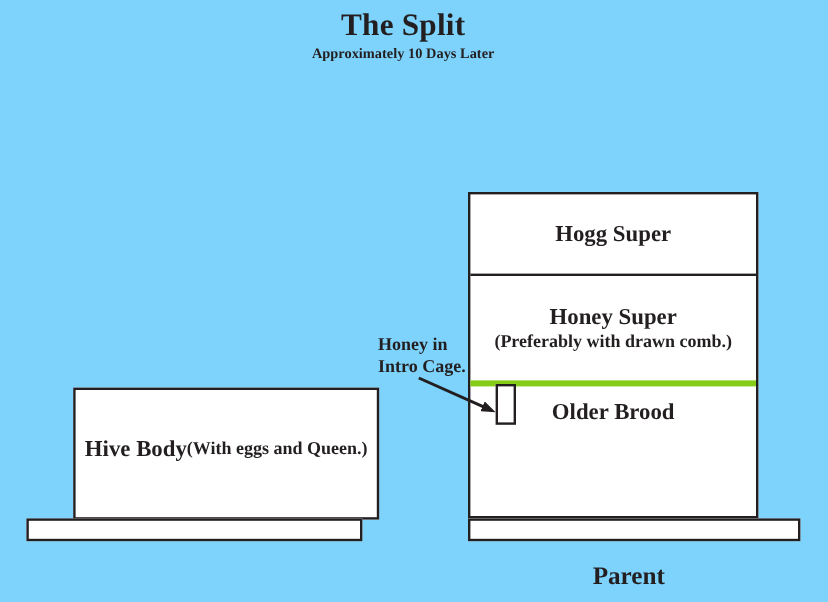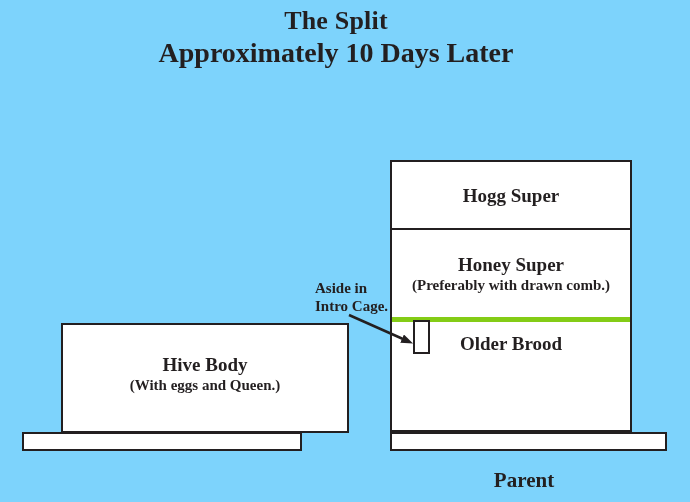--- a/index.html
+++ b/index.html
@@ -25,21 +25,21 @@
     font-size: 26px;
     font-weight: 700;
     letter-spacing: 0.2px;
   }
   .subtitle {
     position: absolute;
     top: 37px;
     left: 0;
     width: 672px;
     text-align: center;
-    font-size: 28px;
+    font-size: 12px;
     font-weight: 700;
   }
   .hivebox {
     position: absolute;
     box-sizing: border-box;
     border: 2px solid #231f20;
     background: #ffffff;
   }
   .box-title {
     font-size: 19px;
@@ -48,22 +48,22 @@
     text-align: left;
   }
   .box-sub {
     font-size: 15px;
     font-weight: 700;
     line-height: 19px;
     text-align: center;
   }
   
   .hive-body {
-    left: 61px; top: 323px; width: 288px; height: 110px;
-    display: flex; flex-direction: column;
+    left: 61px; top: 323px; width: 255px; height: 110px;
+    display: flex; flex-direction: row;
     align-items: center; justify-content: center;
     padding-bottom: 8px;
   }
   .left-base {
     left: 22px; top: 432px; width: 280px; height: 19px;
   }
   .stack-label {
     position: absolute;
     text-align: center;
     font-size: 21px;
@@ -134,21 +134,21 @@
     </div>
     <div class="section sec-older">
       <div class="box-title">Older Brood</div>
     </div>
   </div>
   <div class="hivebox right-base"></div>
   <div class="stack-label label-right">Parent</div>
 
   <div class="hivebox intro-cage"></div>
   <div class="annotation">
-    <div>Aside in</div>
+    <div>Honey in</div>
     <div>Intro Cage.</div>
   </div>
   <svg class="arrow-layer" viewBox="0 0 690 502" xmlns="http://www.w3.org/2000/svg">
     <defs>
       <marker id="arrowhead" markerWidth="12" markerHeight="9" refX="1" refY="4.5" orient="auto" markerUnits="userSpaceOnUse">
         <path d="M0,0 L12,4.5 L0,9 Z" fill="#231f20"></path>
       </marker>
     </defs>
     <line x1="349" y1="315" x2="403" y2="339" stroke="#231f20" stroke-width="2.5" marker-end="url(#arrowhead)"></line>
   </svg>

